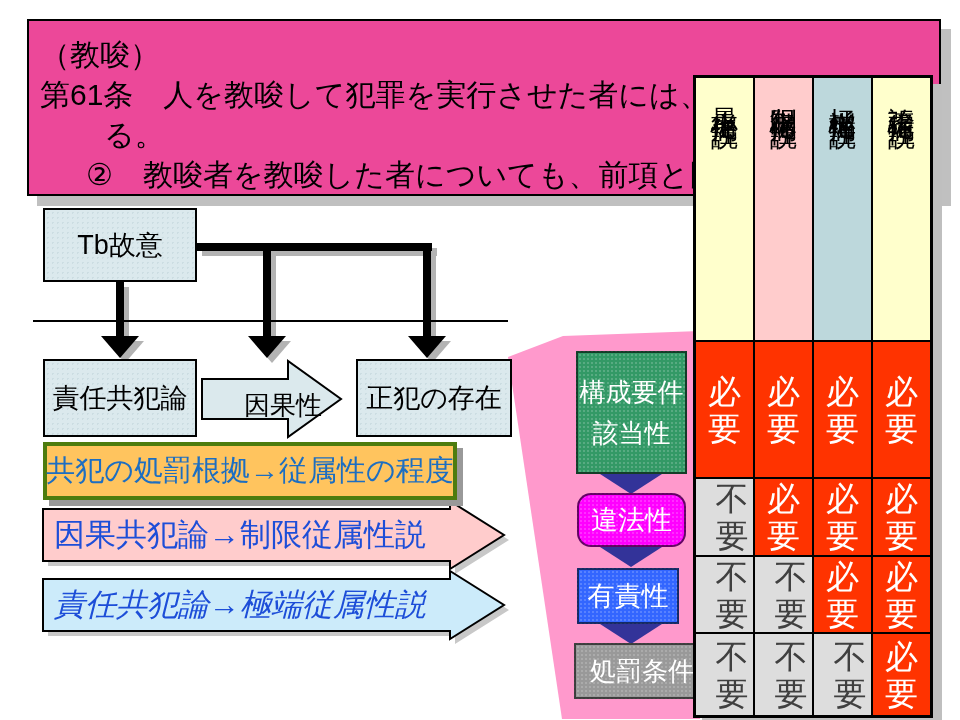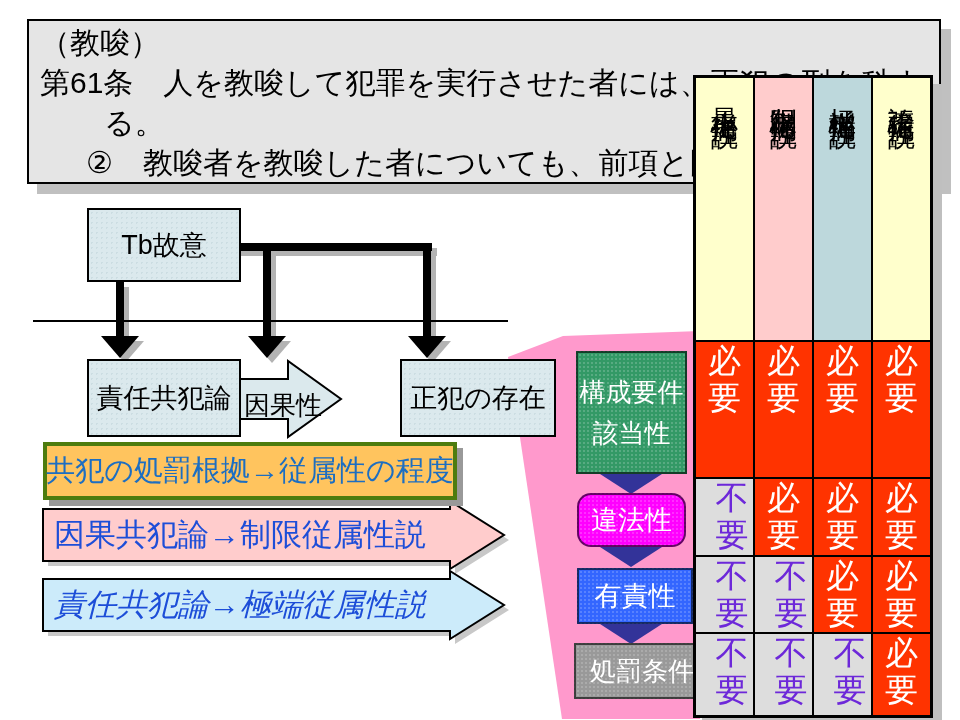--- a/index.html
+++ b/index.html
@@ -6,41 +6,40 @@
   body{
     width:960px;height:720px;overflow:hidden;background:#ffffff;
     font-family:"Liberation Sans","DejaVu Sans",sans-serif;
     position:relative;
   }
   .abs{position:absolute;}
 
   
   #law-box{
     left:27px;top:19px;width:899px;height:159px;
-    background:#e5e5e5;border:2px solid #000;
+    background:#ec4899;border:2px solid #000;
     box-shadow:10px 10px 0 #C0C0C0;
     z-index:1;color:#000;
     font-size:30px;line-height:40px;
-    padding-top:2px;padding-left:11px;
+    padding-top:14px;padding-left:11px;
     white-space:nowrap;
   }
   .law-l3{padding-left:64px;}
   .law-l4{padding-left:46px;}
 
   
   #shape-layer{left:0;top:0;z-index:2;}
 
   
   .flowbox{
     background:#DBE9ED;border:2px solid #000;color:#000;
     display:flex;align-items:center;justify-content:center;
     font-size:27px;z-index:3;
     background-image:radial-gradient(rgba(0,60,90,0.07) 1px, transparent 1px);
     background-size:5px 5px;
-    margin-left:44px;
   }
   #tb-box{left:43px;top:208px;width:150px;height:70px;}
   #act-box{left:43px;top:359px;width:150px;height:74px;}
   #principal-box{left:356px;top:359px;width:152px;height:74px;}
   #causal-label{
     left:202px;top:379px;width:86px;height:52px;z-index:3;color:#000;
     display:flex;align-items:center;justify-content:center;font-size:26px;margin-left:38px;
   }
 
   
@@ -65,21 +64,21 @@
   .stage{
     z-index:3;color:#fff;text-align:center;
     display:flex;align-items:center;justify-content:center;
     border:2px solid rgba(0,0,0,0.6);box-sizing:border-box;
     background-image:radial-gradient(rgba(255,255,255,0.18) 1px, transparent 1px);
     background-size:4px 4px;
   }
   #stage-tatbestand{left:576px;top:351px;width:111px;height:123px;background-color:#339966;font-size:26px;line-height:41px;}
   #stage-tatbestand .wrap{width:106px;word-break:break-all;}
   #stage-illegality{left:577px;top:493px;width:109px;height:54px;background-color:#FF00FF;font-size:27px;border-radius:14px;}
-  #stage-culpability{left:577px;top:568px;width:116px;height:56px;background-color:#3366FF;font-size:27px;}
+  #stage-culpability{left:577px;top:568px;width:102px;height:56px;background-color:#3366FF;font-size:27px;}
   #stage-punish-cond{left:574px;top:643px;width:136px;height:56px;background-color:#999999;font-size:26px;}
   .funnel-arrow{
     width:0;height:0;z-index:3;
     border-left:31px solid transparent;border-right:31px solid transparent;
     border-top:20px solid #333399;
   }
   #funnel-arrow-1{left:600px;top:474px;}
   #funnel-arrow-2{left:600px;top:547px;}
   #funnel-arrow-3{left:600px;top:624px;}
 
@@ -96,26 +95,26 @@
     display:flex;justify-content:center;padding-top:8px;box-sizing:border-box;
   }
   .thead span{
     writing-mode:vertical-rl;text-orientation:upright;
     font-size:27px;letter-spacing:3px;color:#000;
   }
   .col-yellow{background:#FFFFCC;}
   .col-pink{background:#FFCCCC;}
   .col-cyan{background:#BDD8DC;}
   .tcell{
-    display:flex;justify-content:center;
+    display:flex;align-items:center;justify-content:center;
     font-size:33px;line-height:37px;
   }
   .tcell span{width:35px;word-break:break-all;text-align:center;display:block;}
   .tcell.req{background:#FF3300;color:#fff;}
-  .tcell.not{background:#DDDDDD;color:#6d28d9;padding-left:15px;}
+  .tcell.not{background:#DDDDDD;color:#404040;padding-left:15px;}
 </style>
 </head>
 <body>
 
 <div class="abs" id="law-box">
   <div>（教唆）</div>
   <div>第61条　人を教唆して犯罪を実行させた者には、正犯の刑を科す</div>
   <div class="law-l3">る。</div>
   <div class="law-l4">②　教唆者を教唆した者についても、前項と同様とする。</div>
 </div>

